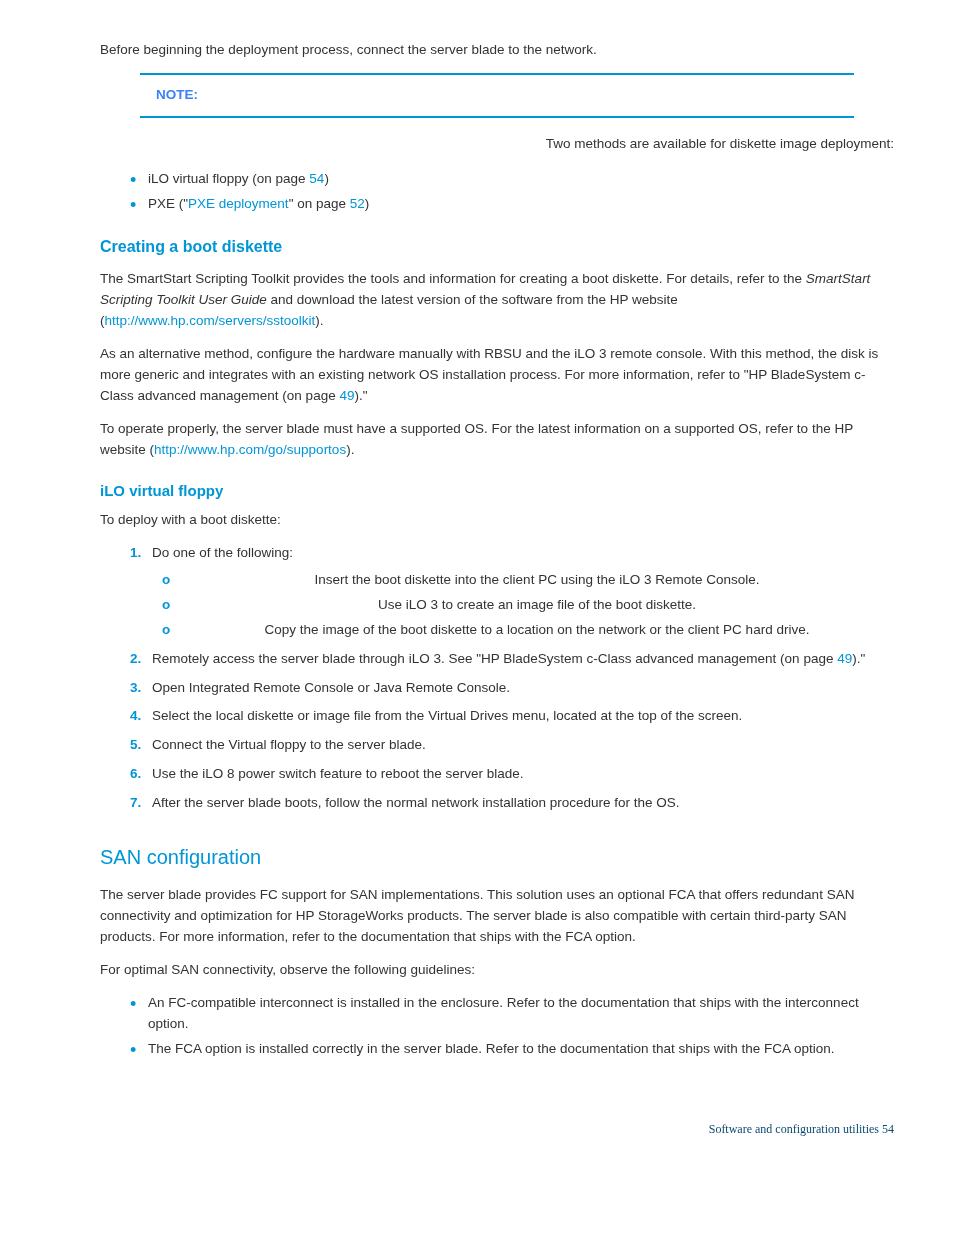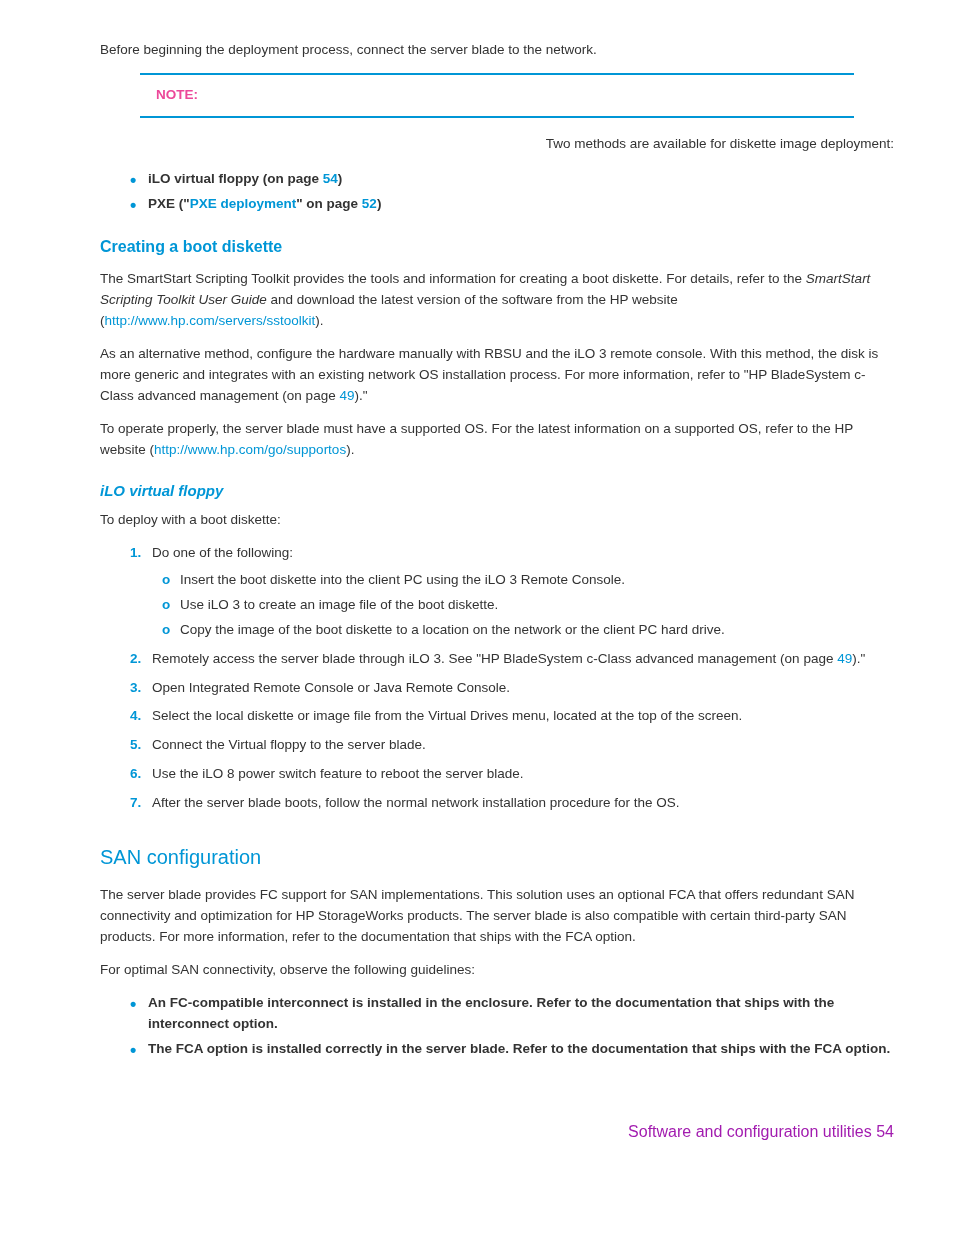--- a/index.html
+++ b/index.html
@@ -16,35 +16,34 @@
     }
     .note-box {
       border-top: 2px solid #0096d6;
       border-bottom: 2px solid #0096d6;
       padding: 10px 16px;
       margin: 10px 40px 16px 40px;
       display: flex;
       gap: 8px;
     }
     .note-label {
-      color: #ec4899;
+      color: #3b82f6;
       font-weight: bold;
       white-space: nowrap;
     }
     .note-text {
       color: #333;
     }
     .section-intro {
       margin-bottom: 14px;
       text-align: right;
     }
     .bullet-list {
       list-style: none;
       margin: 0 0 16px 30px;
-      font-weight: bold;
     }
     .bullet-list li {
       position: relative;
       padding-left: 18px;
       margin-bottom: 4px;
     }
     .bullet-list li::before {
       content: "•";
       color: #0096d6;
       font-size: 18px;
@@ -62,21 +61,20 @@
       color: #0096d6;
       font-size: 20px;
       font-weight: normal;
       margin: 28px 0 12px 0;
     }
     .sub-heading {
       color: #0096d6;
       font-size: 15px;
       font-weight: bold;
       margin: 18px 0 8px 0;
-      font-style: italic;
     }
     .body-para {
       margin-bottom: 12px;
     }
     a {
       color: #0096d6;
       text-decoration: none;
     }
     .ordered-list {
       list-style: none;
@@ -92,38 +90,40 @@
     .ordered-list > li::before {
       content: counter(ol-counter) ".";
       color: #0096d6;
       font-weight: bold;
       position: absolute;
       left: 0;
     }
     .sub-bullet-list {
       list-style: none;
       margin: 6px 0 0 10px;
+      text-align: center;
     }
     .sub-bullet-list li {
       position: relative;
       padding-left: 18px;
       margin-bottom: 4px;
     }
     .sub-bullet-list li::before {
       content: "o";
       color: #0096d6;
       font-weight: bold;
       position: absolute;
       left: 0;
     }
     .page-footer {
       margin-top: 60px;
       text-align: right;
-      font-size: 16px;
-      color: #a21caf;
+      font-size: 12px;
+      color: #0c4a6e;
+      font-family: Liberation Serif, serif;
     }
     em { font-style: italic; }
   </style>
 </head>
 <body>
 
 <p class="intro-text">Before beginning the deployment process, connect the server blade to the network.</p>
 
 <div class="note-box">
   <span class="note-label">NOTE:</span>

